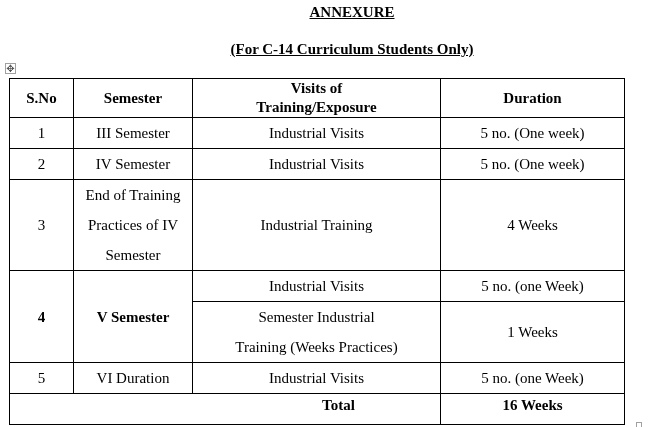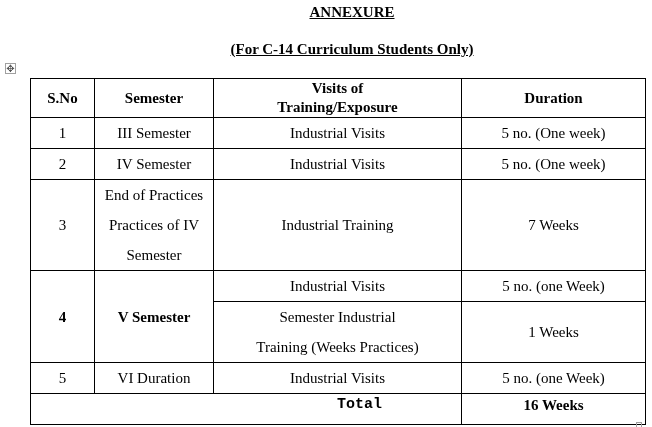--- a/index.html
+++ b/index.html
@@ -7,21 +7,21 @@
          font-family:"Liberation Serif", "DejaVu Serif", serif; color:#000; }
   .title { position:absolute; left:0; width:704px; text-align:center; font-weight:bold;
            text-decoration:underline; font-size:15px; }
   #t1 { top:4px; }
   #t2 { top:41px; }
   .move-handle { position:absolute; left:5px; top:63px; width:11px; height:11px;
                  border:1px solid #a0a0a0; box-sizing:border-box; font-size:10px; line-height:9px;
                  text-align:center; color:#555; font-family:"DejaVu Sans", sans-serif; }
   .resize-handle { position:absolute; left:636px; top:422px; width:6px; height:6px;
                    border:1px solid #a0a0a0; box-sizing:border-box; }
-  table { position:absolute; left:30px; top:78px; border-collapse:collapse; table-layout:fixed; }
+  table { position:absolute; left:9px; top:78px; border-collapse:collapse; table-layout:fixed; }
   td, th { border:1px solid #000; text-align:center; vertical-align:middle; padding:0 3px;
            font-size:15px; line-height:30px; }
   th { font-weight:bold; line-height:19px; }
   .c1 { width:64px; } .c2 { width:119px; } .c3 { width:248px; } .c4 { width:184px; }
   .bold { font-weight:bold; }
 </style>
 </head>
 <body>
 
 <div id="t1" class="title">ANNEXURE</div>
@@ -54,26 +54,26 @@
   </tr>
   <tr style="height:31px">
     <td>2</td>
     <td>IV Semester</td>
     <td>Industrial Visits</td>
     <td>5 no. (One week)</td>
   </tr>
   <tr style="height:91px">
     <td>3</td>
     <td>
-      <div>End of Practices</div>
+      <div>End of Training</div>
       <div>Practices of IV</div>
       <div>Semester</div>
     </td>
     <td>Industrial Training</td>
-    <td>7 Weeks</td>
+    <td>4 Weeks</td>
   </tr>
   <tr style="height:30px">
     <td rowspan="2" class="bold">4</td>
     <td rowspan="2" class="bold">V Semester</td>
     <td>Industrial Visits</td>
     <td>5 no. (one Week)</td>
   </tr>
   <tr style="height:60px">
     <td>
       <div>Semester Industrial</div>
@@ -81,19 +81,19 @@
     </td>
     <td>1 Weeks</td>
   </tr>
   <tr style="height:31px">
     <td>5</td>
     <td>VI Duration</td>
     <td>Industrial Visits</td>
     <td>5 no. (one Week)</td>
   </tr>
   <tr style="height:31px">
-    <td colspan="3" style="vertical-align:top; line-height:22px; padding-left:230px; text-align:center;font-family:Liberation Mono, monospace;" class="bold">Total</td>
+    <td colspan="3" style="vertical-align:top; line-height:22px; padding-left:230px; text-align:center;" class="bold">Total</td>
     <td style="vertical-align:top; line-height:22px;" class="bold">16 Weeks</td>
   </tr>
 </tbody>
   </table>
 
 <div class="resize-handle"></div>
 
 </body></html>

